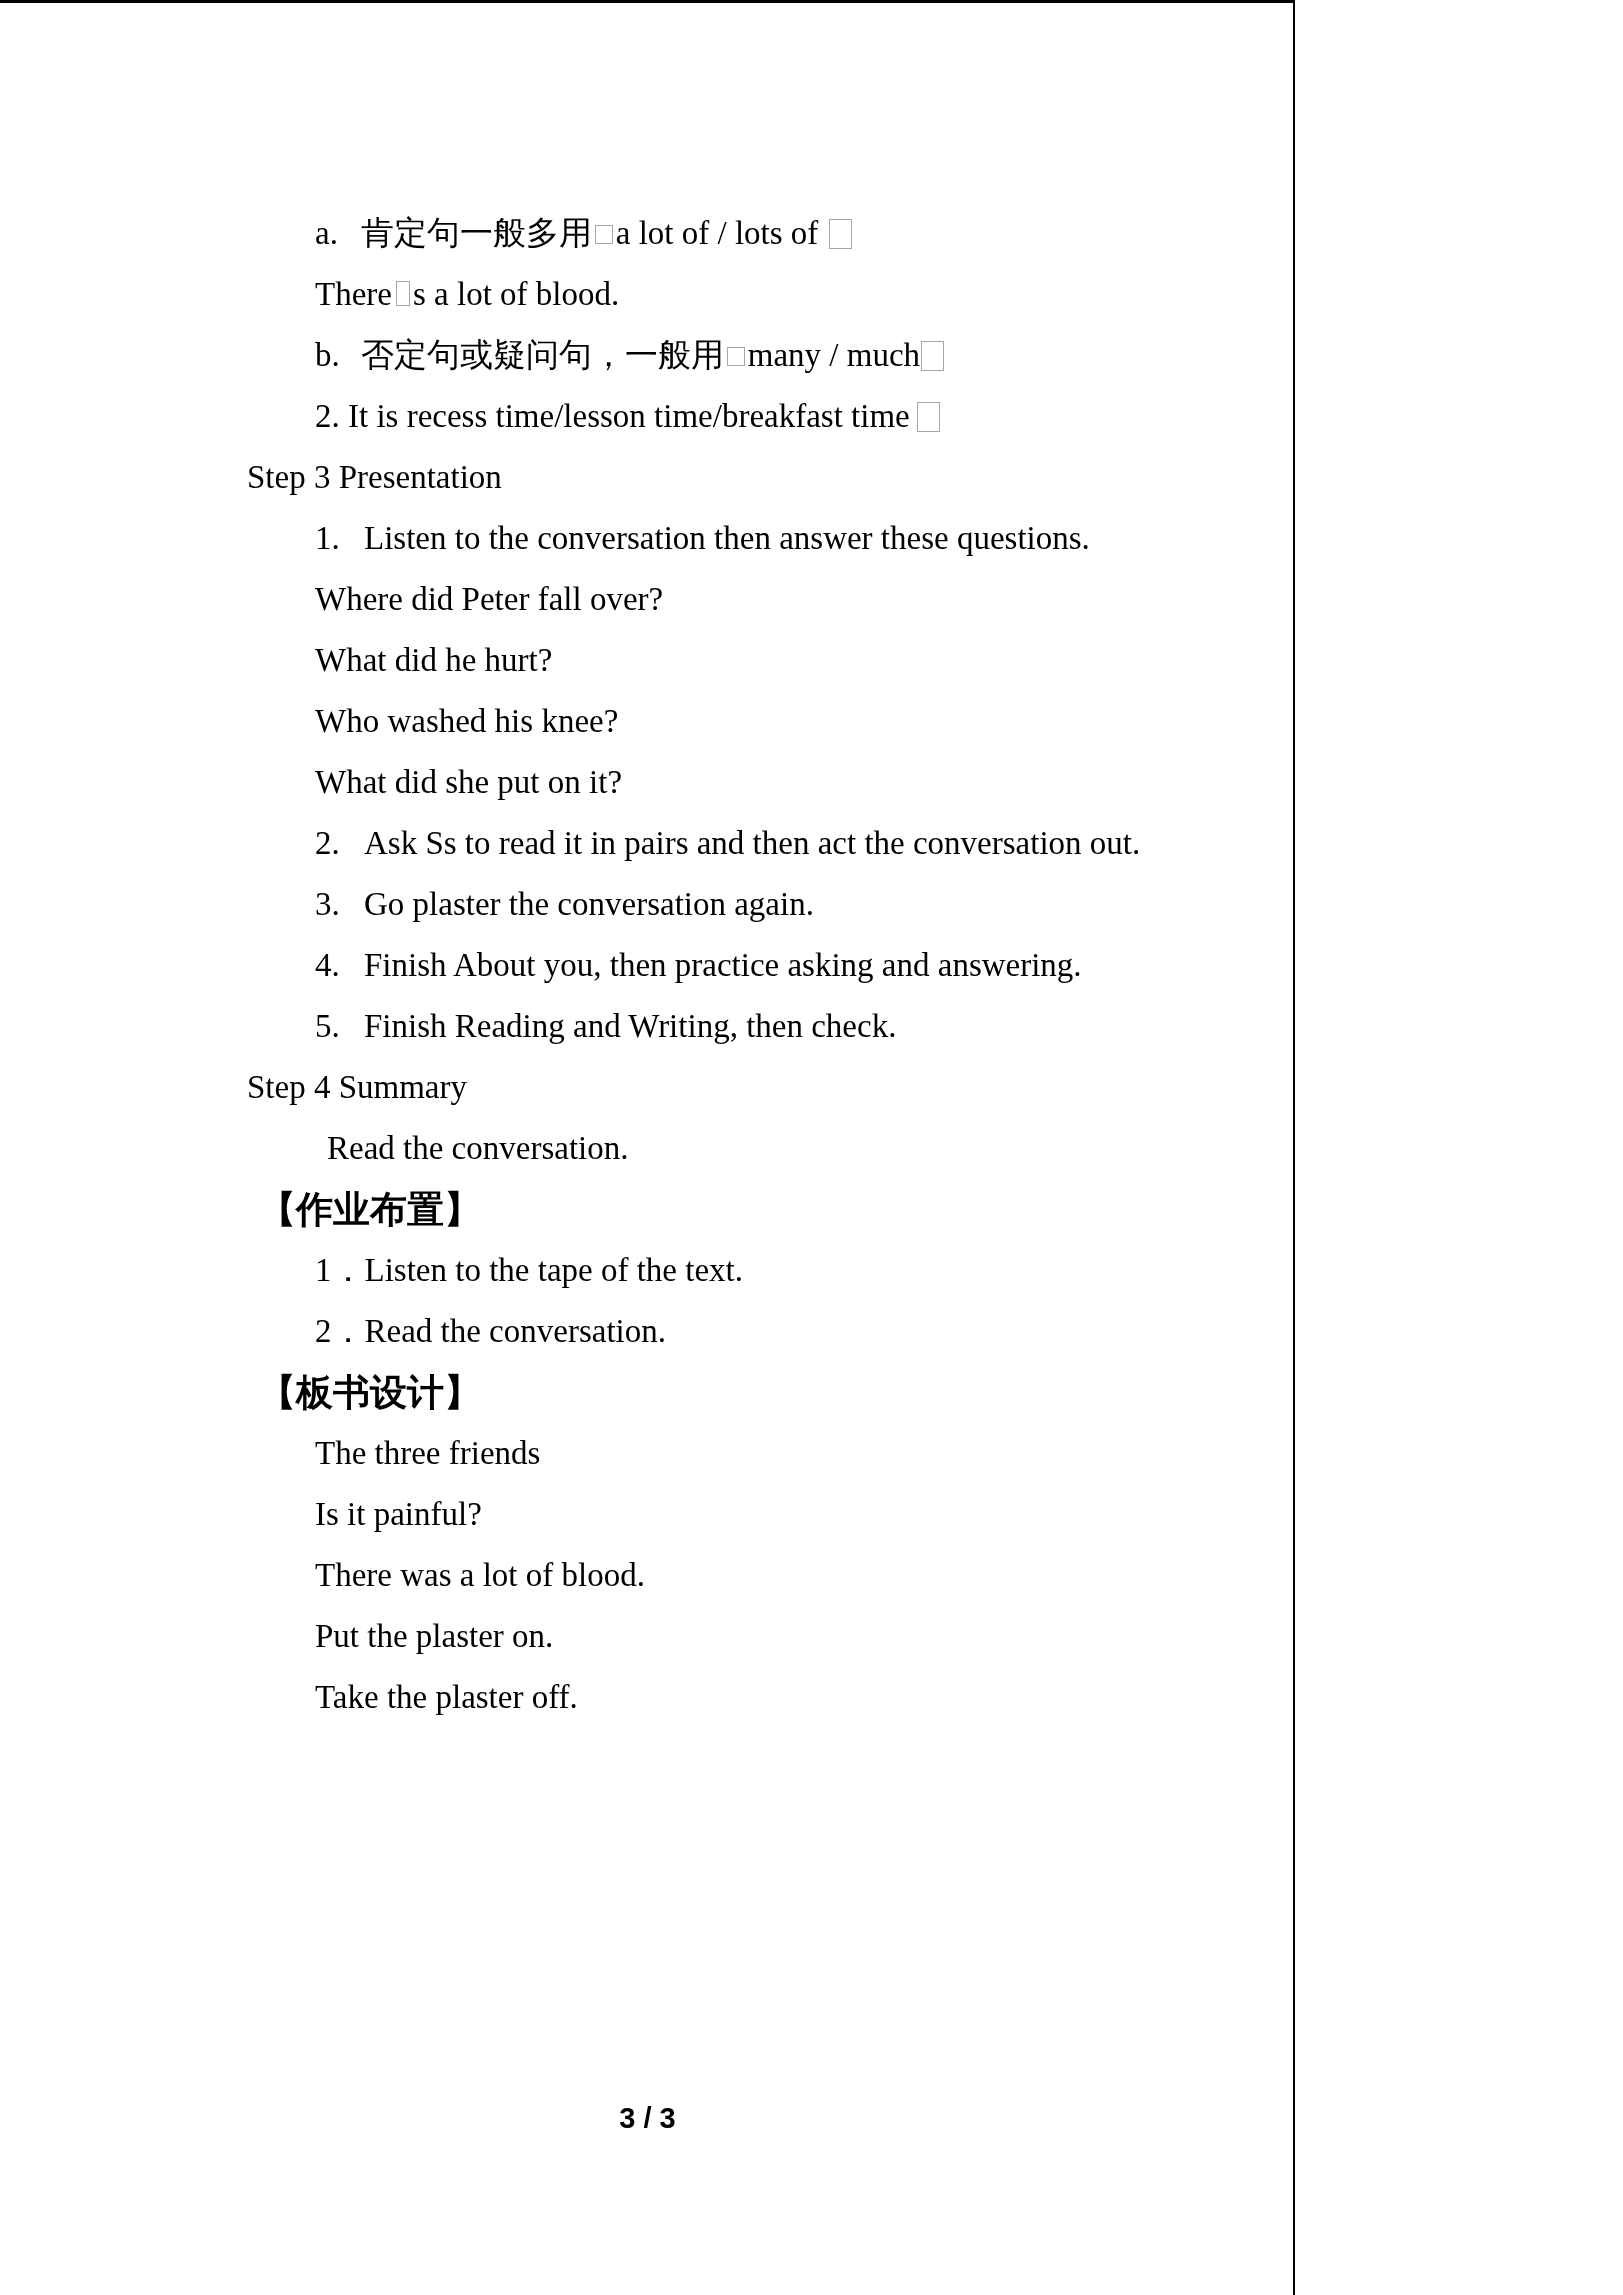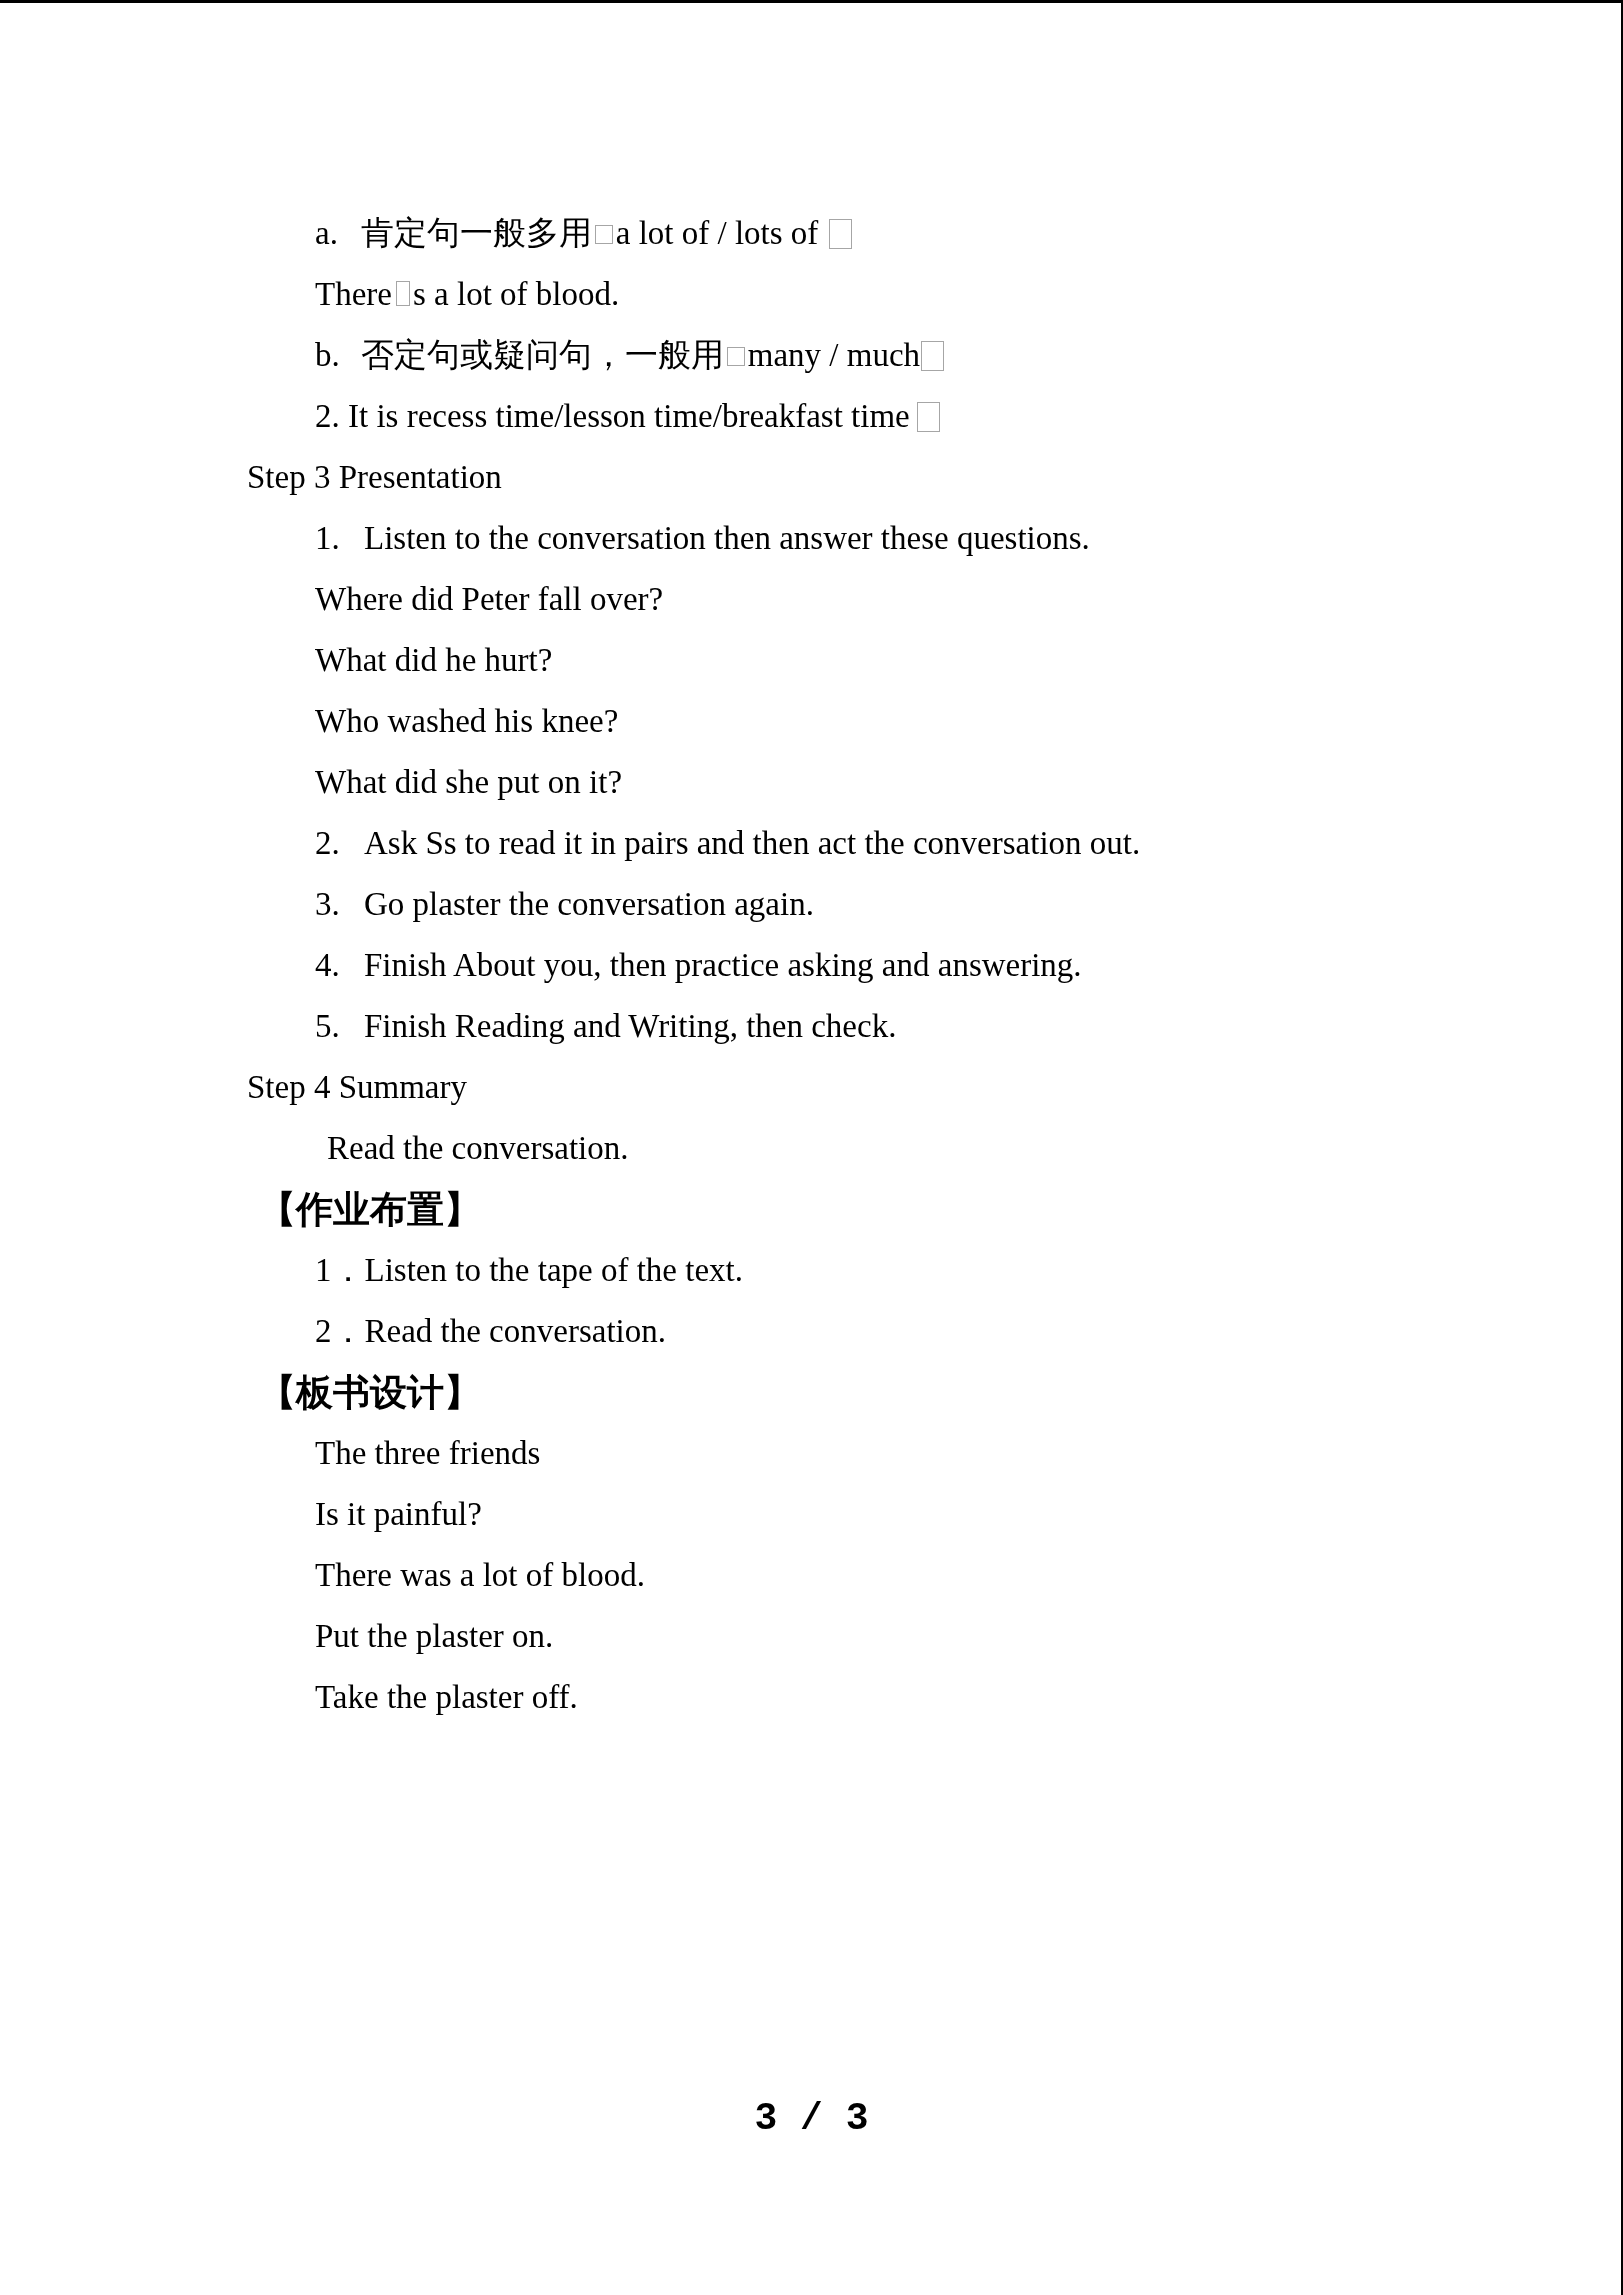--- a/index.html
+++ b/index.html
@@ -3,21 +3,21 @@
 <meta charset="utf-8">
 <title>Document Page</title>
 <style>
   html, body {
     margin: 0;
     padding: 0;
     background: #ffffff;
   }
   .page {
     position: relative;
-    width: 1623px;
+    width: 1295px;
     height: 2295px;
     background: #ffffff;
     color: #000000;
     font-family: "Liberation Serif", "DejaVu Serif", serif;
     overflow: hidden;
   }
   .border-top {
     position: absolute;
     top: 0; left: 0;
     width: 100%; height: 2.7px;
@@ -67,23 +67,23 @@
   .box-apos  { width: 14.3px; height: 24.5px; vertical-align: -0.7px; margin: 0 2.7px 0 4.1px; }
   .box-open  { width: 18.4px; height: 19px; vertical-align: 0;    margin: 0 2.7px; }
   .box-close { width: 23px; height: 30px; vertical-align: -4.8px; margin: 0 1.4px; }
   .gap-lg { margin-left: 11px; }
   .gap-md { margin-left: 6.8px; }
   .footer-page-number {
     position: absolute;
     top: 2104px; left: 0;
     width: 100%;
     text-align: center;
-    font-family: Liberation Mono, monospace;
+    font-family: Liberation Sans, sans-serif;
     font-weight: bold;
-    font-size: 38px;
+    font-size: 29px;
     line-height: 29px;
   }
 </style>
 </head>
 <body>
 
 <div class="page">
 
   <div class="border-top"></div>
   <div class="border-right"></div>

